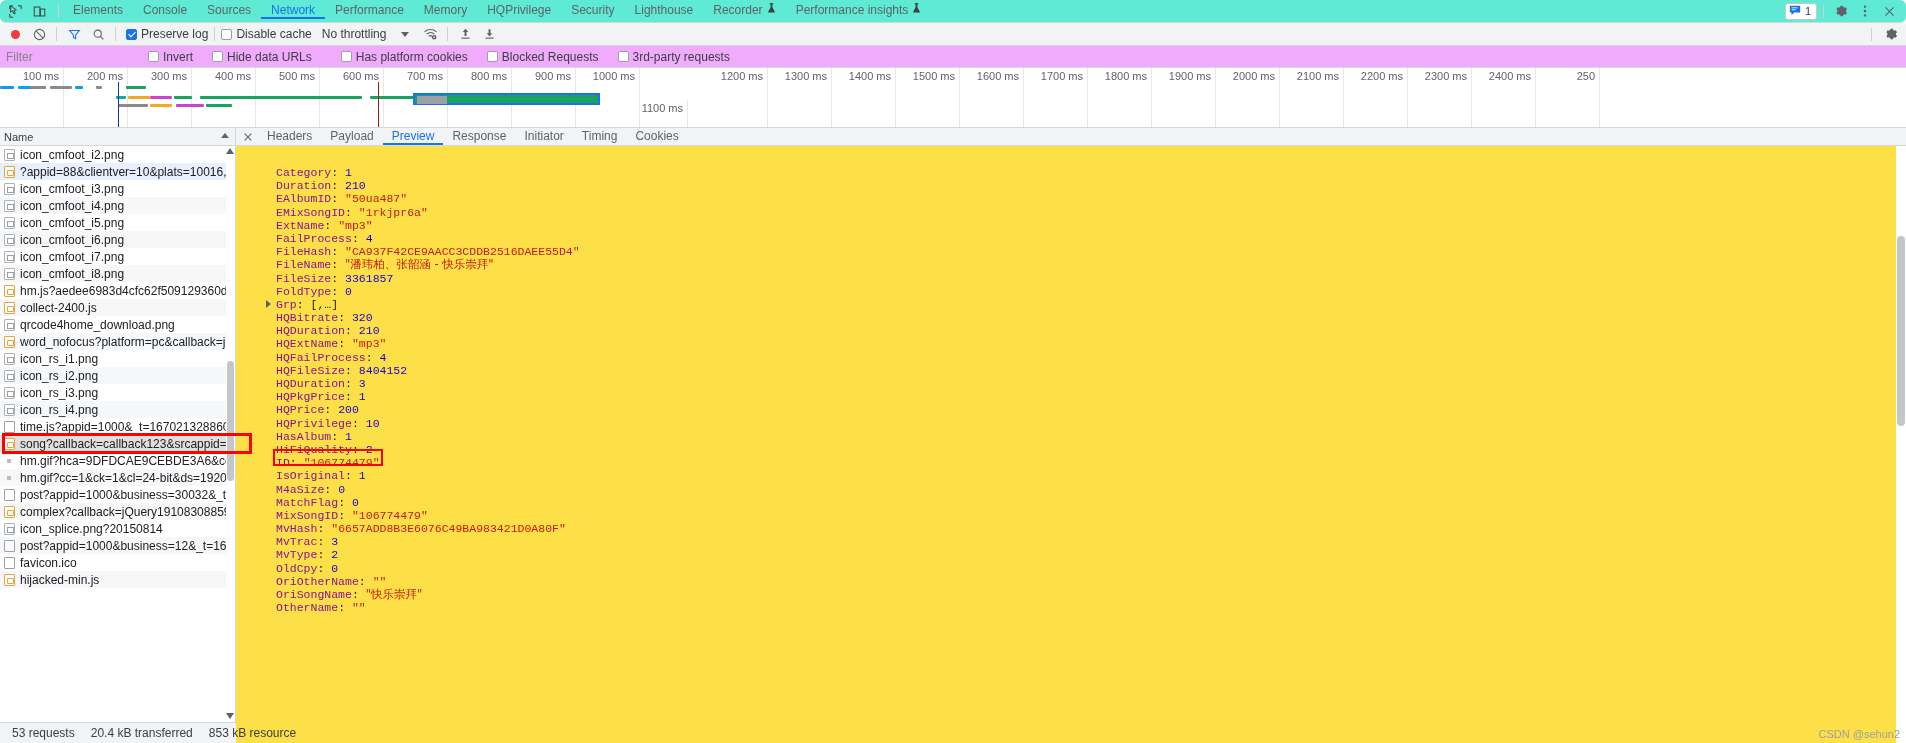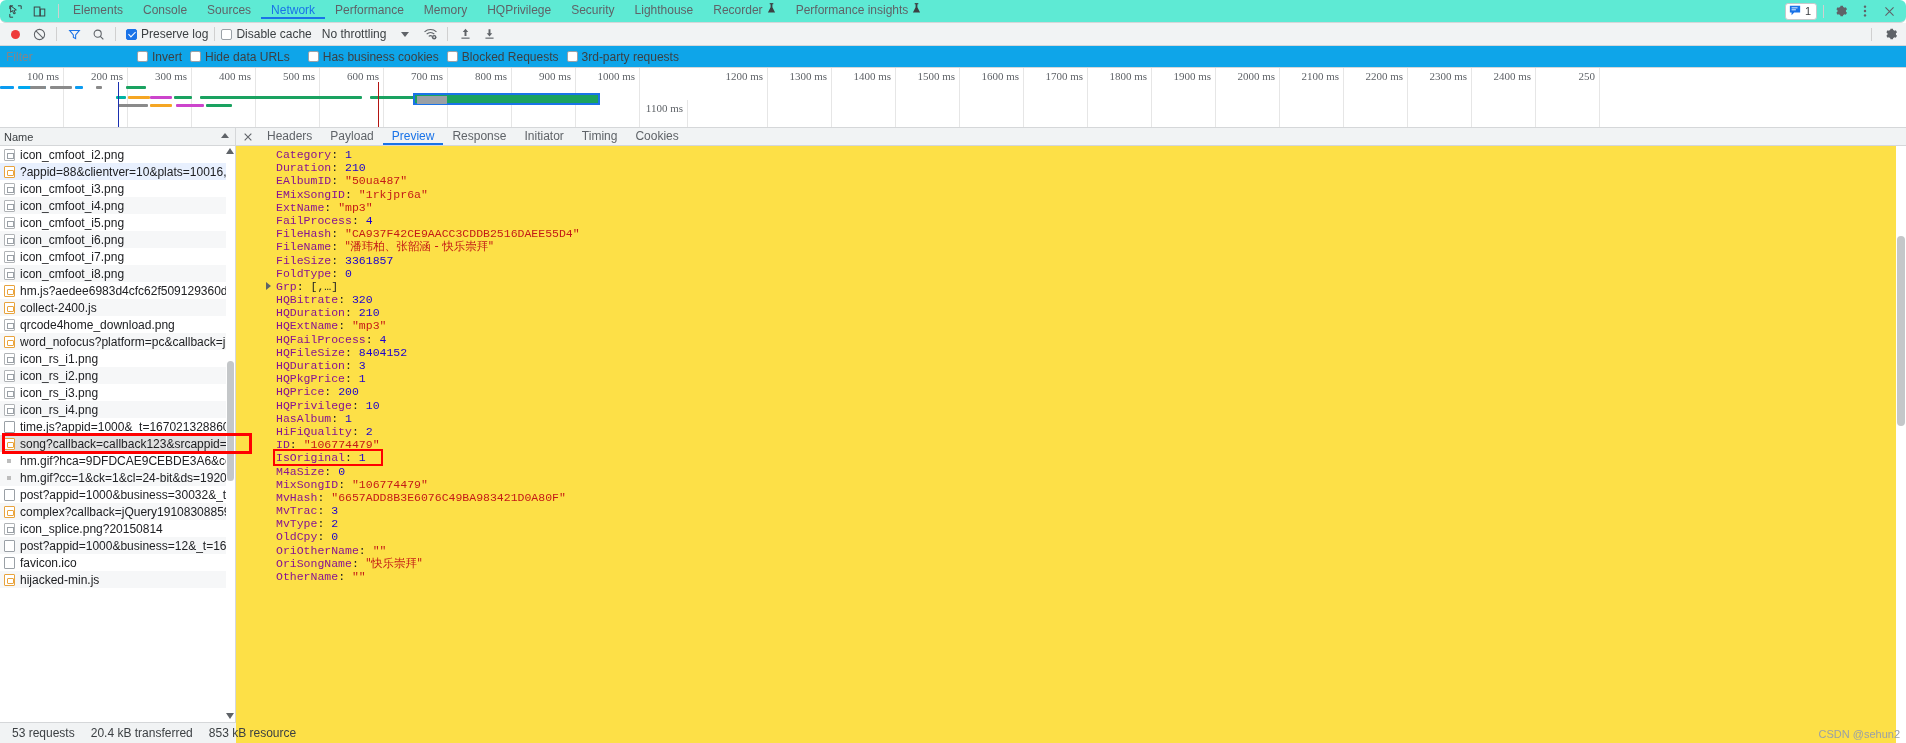--- a/index.html
+++ b/index.html
@@ -70,24 +70,24 @@
   }
   .chk .lbl { font-size: 12px; color: #3c4043; }
   .throttle { display: flex; align-items: center; gap: 3px; cursor: pointer; padding: 0 2px; }
   .throttle .txt { font-size: 12px; color: #3c4043; }
   .caret-dn { width: 0; height: 0; border-left: 4px solid transparent; border-right: 4px solid transparent; border-top: 5px solid #5f6368; }
   .toolbar-right { margin-left: auto; display: flex; align-items: center; gap: 4px; }
 
   
   .filter-row {
     height: 22px; min-height: 22px;
-    background: #0ea5e9;
+    background: #f0abfc;
     border-bottom: 1px solid #d5d7d9;
     display: flex; align-items: center;
-    padding: 0 4px; gap: 8px;
+    padding: 0 4px; gap: 19px;
     font-size: 12px;
   }
   .filter-input {
     width: 125px; height: 17px; border: none; background: transparent;
     font-size: 12px; font-family: "Liberation Sans", sans-serif;
     color: #3c4043; outline: none; padding: 0 2px;
   }
   .filter-input::placeholder { color: #80868b; }
   .ftypes { display: flex; align-items: center; gap: 7px; }
   .ftype { font-size: 12px; color: #3c4043; cursor: pointer; padding: 1px 4px; border-radius: 7px; white-space: nowrap; }
@@ -95,21 +95,20 @@
 
   
   .overview {
     height: 60px; min-height: 60px; position: relative;
     background: #fff; border-bottom: 1px solid #d5d7d9; overflow: hidden;
   }
   .ruler { position: absolute; inset: 0; }
   .tickcell {
     position: absolute; top: 0; bottom: 0;
     border-right: 1px solid #e6e6e6;
-    font-family: Liberation Serif, serif;
   }
   .ticklabel {
     position: absolute; top: 2px; right: 4px;
     font-size: 11px; color: #5f6368; white-space: nowrap;
   }
   .bar { position: absolute; height: 3px; border-radius: 1px; }
   .vline { position: absolute; top: 14px; bottom: 0; width: 1px; }
 
   
   .main { flex: 1; display: flex; min-height: 0; position: relative; }
@@ -175,21 +174,21 @@
   .dclose { width: 20px; display: flex; align-items: center; justify-content: center; cursor: pointer; color: #5f6368; font-size: 13px; }
   .dtab {
     padding: 0 9px; display: flex; align-items: center; font-size: 12px;
     color: #5f6368; cursor: pointer; border-bottom: 2px solid transparent; white-space: nowrap;
   }
   .dtab.active { color: #1a73e8; border-bottom-color: #1a73e8; }
 
   .previewbody {
     flex: 1; overflow: hidden; position: relative;
     font-family: "Liberation Mono", monospace; font-size: 11.5px; line-height: 13.2px;
-    padding-top: 2px;
+    padding-top: 20px;
   }
   .jline { height: 13.2px; white-space: nowrap; padding-left: 40px; position: relative; }
   .jkey { color: #881391; }
   .jnum { color: #1c00cf; }
   .jstr { color: #c41a16; }
   .jpunct { color: #202124; }
   .jarrow { position: absolute; left: 30px; top: 2px; width: 0; height: 0;
     border-top: 4px solid transparent; border-bottom: 4px solid transparent; border-left: 5px solid #5f6368; }
   .cn { color: #c41a16; font-family: "DejaVu Sans", sans-serif; }
   .idbox { position: absolute; border: 2.5px solid #ff0000; pointer-events: none; z-index: 4; }
@@ -381,21 +380,21 @@
     <label class="chk">
       <span class="box"></span>
       <span class="lbl">Invert</span>
     </label>
     <label class="chk">
       <span class="box"></span>
       <span class="lbl">Hide data URLs</span>
     </label>
     <label class="chk" style="margin-left:10px">
       <span class="box"></span>
-      <span class="lbl">Has business cookies</span>
+      <span class="lbl">Has platform cookies</span>
     </label>
     <label class="chk">
       <span class="box"></span>
       <span class="lbl">Blocked Requests</span>
     </label>
     <label class="chk">
       <span class="box"></span>
       <span class="lbl">3rd-party requests</span>
     </label>
   </div>
@@ -674,20 +673,21 @@
           <div class="jline"><span class="jkey">HQDuration</span><span class="jpunct">: </span><span class="jnum">3</span></div>
           <div class="jline"><span class="jkey">HQPkgPrice</span><span class="jpunct">: </span><span class="jnum">1</span></div>
           <div class="jline"><span class="jkey">HQPrice</span><span class="jpunct">: </span><span class="jnum">200</span></div>
           <div class="jline"><span class="jkey">HQPrivilege</span><span class="jpunct">: </span><span class="jnum">10</span></div>
           <div class="jline"><span class="jkey">HasAlbum</span><span class="jpunct">: </span><span class="jnum">1</span></div>
           <div class="jline"><span class="jkey">HiFiQuality</span><span class="jpunct">: </span><span class="jnum">2</span></div>
           <div class="jline"><span class="jkey">ID</span><span class="jpunct">: </span><span class="jstr">"106774479"</span></div>
           <div class="idbox" style="left: 37px; top: 302.6px; width: 110px; height: 17px;"></div>
           <div class="jline"><span class="jkey">IsOriginal</span><span class="jpunct">: </span><span class="jnum">1</span></div>
           <div class="jline"><span class="jkey">M4aSize</span><span class="jpunct">: </span><span class="jnum">0</span></div>
+          <div class="jline"><span class="jkey">MatchFlag</span><span class="jpunct">: </span><span class="jnum">0</span></div>
           <div class="jline"><span class="jkey">MixSongID</span><span class="jpunct">: </span><span class="jstr">"106774479"</span></div>
           <div class="jline"><span class="jkey">MvHash</span><span class="jpunct">: </span><span class="jstr">"6657ADD8B3E6076C49BA983421D0A80F"</span></div>
           <div class="jline"><span class="jkey">MvTrac</span><span class="jpunct">: </span><span class="jnum">3</span></div>
           <div class="jline"><span class="jkey">MvType</span><span class="jpunct">: </span><span class="jnum">2</span></div>
           <div class="jline"><span class="jkey">OldCpy</span><span class="jpunct">: </span><span class="jnum">0</span></div>
           <div class="jline"><span class="jkey">OriOtherName</span><span class="jpunct">: </span><span class="jstr">""</span></div>
           <div class="jline"><span class="jkey">OriSongName</span><span class="jpunct">: </span><span class="cn">"快乐崇拜"</span></div>
           <div class="jline"><span class="jkey">OtherName</span><span class="jpunct">: </span><span class="jstr">""</span></div>
         </div>
       <div class="detail-scroll">

